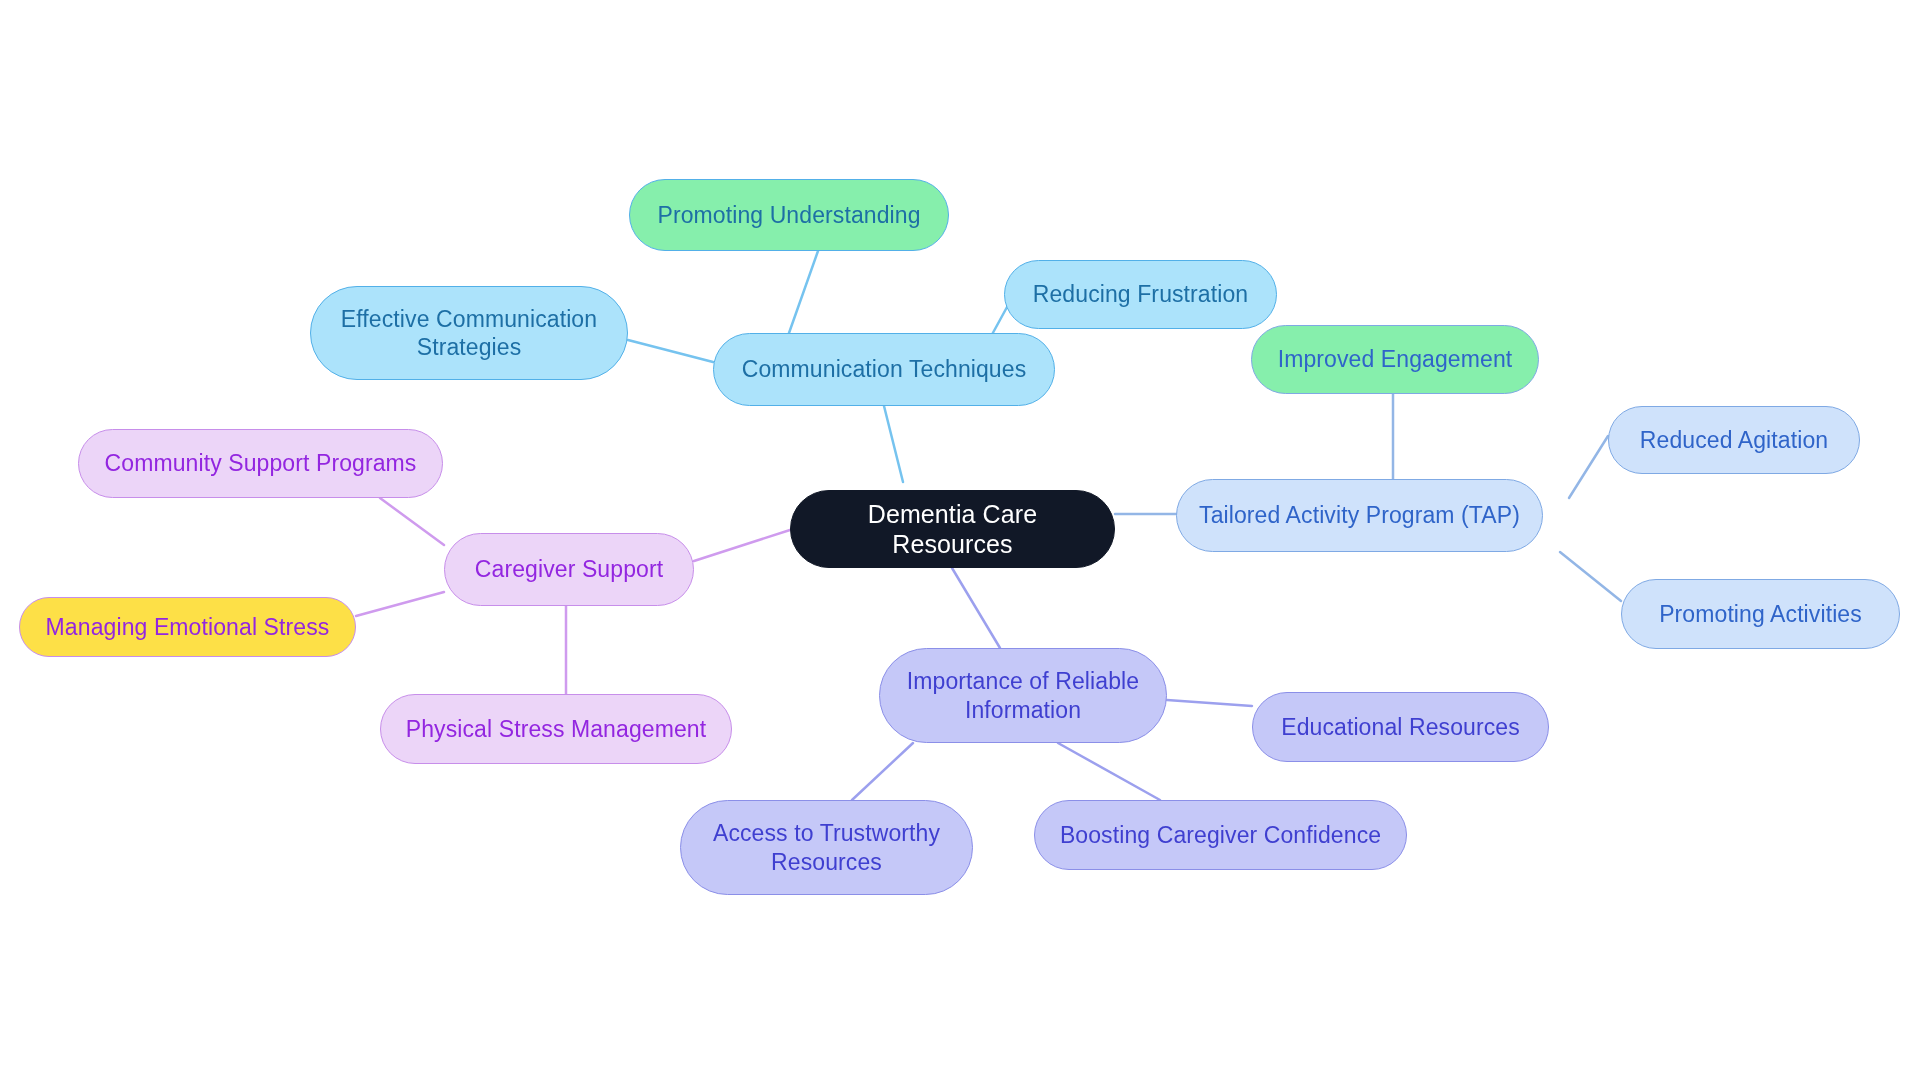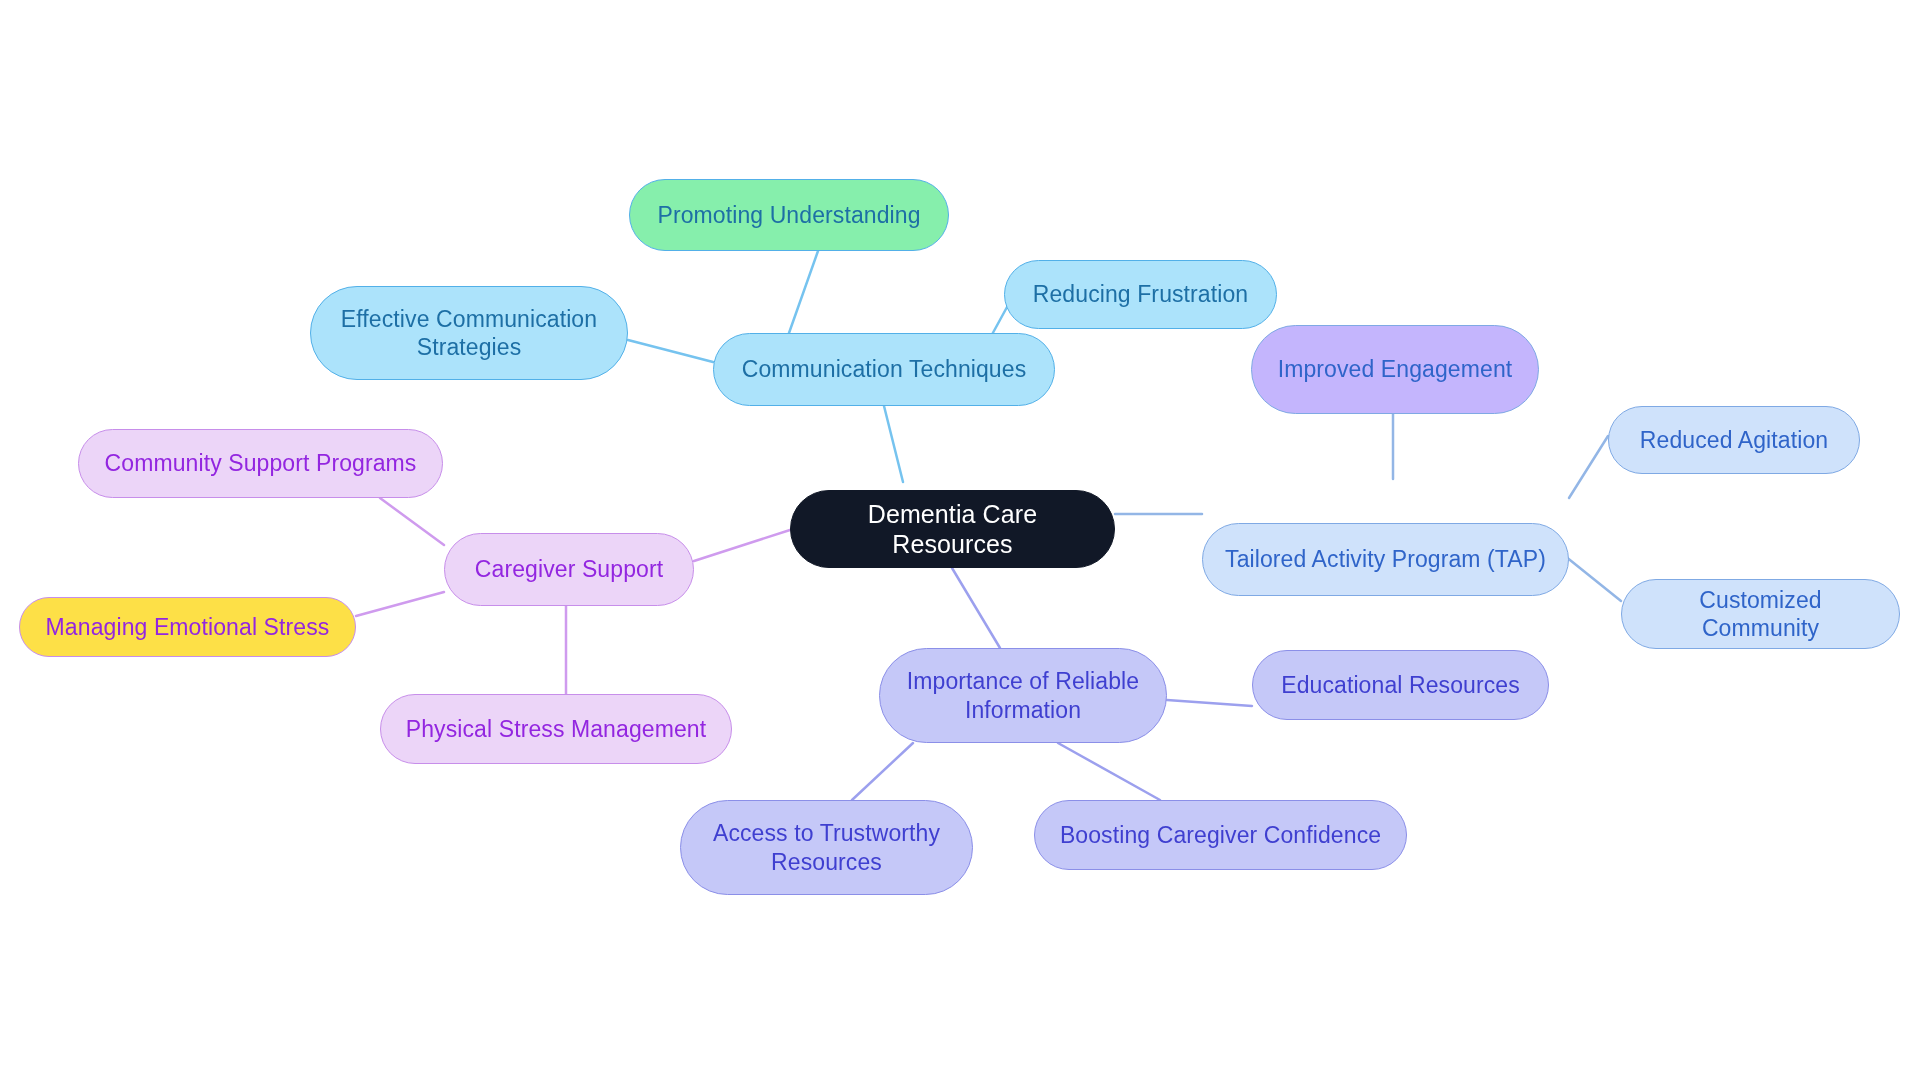--- a/index.html
+++ b/index.html
@@ -74,27 +74,27 @@
       <line x1="444" y1="592" x2="356" y2="616" stroke="#cf9bee" stroke-width="2.5" stroke-linecap="round"></line>
       <line x1="566" y1="606" x2="566" y2="694" stroke="#cf9bee" stroke-width="2.5" stroke-linecap="round"></line>
     </svg>
   <div id="node-layer">
       <div class="node node-root" style="left: 790px; top: 490px; width: 325px; height: 78px; background: rgb(17, 24, 39); border-color: rgb(17, 24, 39); color: rgb(255, 255, 255);">Dementia Care Resources</div>
       <div class="node node-branch" style="left: 713px; top: 333px; width: 342px; height: 73px; background: rgb(172, 227, 251); border-color: rgb(82, 176, 232); color: rgb(29, 111, 165);">Communication Techniques</div>
       <div class="node node-leaf" style="left: 629px; top: 179px; width: 320px; height: 72px; background: #86efac; border-color: rgb(82, 176, 232); color: rgb(29, 111, 165);">Promoting Understanding</div>
       <div class="node node-leaf" style="left: 1004px; top: 218px; width: 273px; height: 69px; background: rgb(172, 227, 251); border-color: rgb(82, 176, 232); color: rgb(29, 111, 165); margin-top: 42px;">Reducing Frustration</div>
       <div class="node node-leaf" style="left: 310px; top: 286px; width: 318px; height: 94px; background: rgb(172, 227, 251); border-color: rgb(82, 176, 232); color: rgb(29, 111, 165);">Effective Communication
 Strategies</div>
-      <div class="node node-branch" style="left: 1202px; top: 479px; width: 367px; height: 73px; background: rgb(207, 226, 251); border-color: rgb(127, 169, 228); color: rgb(47, 100, 201); margin-top: 44px;">Tailored Activity Program (TAP)</div>
-      <div class="node node-leaf" style="left: 1251px; top: 325px; width: 288px; height: 89px; background: #c4b5fd; border-color: rgb(127, 169, 228); color: rgb(47, 100, 201);">Improved Engagement</div>
+      <div class="node node-branch" style="left: 1176px; top: 479px; width: 367px; height: 73px; background: rgb(207, 226, 251); border-color: rgb(127, 169, 228); color: rgb(47, 100, 201);">Tailored Activity Program (TAP)</div>
+      <div class="node node-leaf" style="left: 1251px; top: 325px; width: 288px; height: 69px; background: #86efac; border-color: rgb(127, 169, 228); color: rgb(47, 100, 201);">Improved Engagement</div>
       <div class="node node-leaf" style="left: 1608px; top: 406px; width: 252px; height: 68px; background: rgb(207, 226, 251); border-color: rgb(127, 169, 228); color: rgb(47, 100, 201);">Reduced Agitation</div>
-      <div class="node node-leaf" style="left: 1621px; top: 579px; width: 279px; height: 70px; background: rgb(207, 226, 251); border-color: rgb(127, 169, 228); color: rgb(47, 100, 201);">Customized Community</div>
+      <div class="node node-leaf" style="left: 1621px; top: 579px; width: 279px; height: 70px; background: rgb(207, 226, 251); border-color: rgb(127, 169, 228); color: rgb(47, 100, 201);">Promoting Activities</div>
       <div class="node node-branch" style="left: 879px; top: 648px; width: 288px; height: 95px; background: rgb(197, 200, 248); border-color: rgb(139, 143, 232); color: rgb(63, 63, 208);">Importance of Reliable
 Information</div>
-      <div class="node node-leaf" style="left: 1252px; top: 650px; width: 297px; height: 70px; background: rgb(197, 200, 248); border-color: rgb(139, 143, 232); color: rgb(63, 63, 208); text-align: center;">Educational Resources</div>
+      <div class="node node-leaf" style="left: 1252px; top: 692px; width: 297px; height: 70px; background: rgb(197, 200, 248); border-color: rgb(139, 143, 232); color: rgb(63, 63, 208); text-align: center;">Educational Resources</div>
       <div class="node node-leaf" style="left: 680px; top: 800px; width: 293px; height: 95px; background: rgb(197, 200, 248); border-color: rgb(139, 143, 232); color: rgb(63, 63, 208);">Access to Trustworthy
 Resources</div>
       <div class="node node-leaf" style="left: 1034px; top: 800px; width: 373px; height: 70px; background: rgb(197, 200, 248); border-color: rgb(139, 143, 232); color: rgb(63, 63, 208);">Boosting Caregiver Confidence</div>
       <div class="node node-branch" style="left: 444px; top: 533px; width: 250px; height: 73px; background: rgb(236, 213, 248); border-color: rgb(199, 142, 234); color: rgb(147, 38, 224);">Caregiver Support</div>
       <div class="node node-leaf" style="left: 78px; top: 429px; width: 365px; height: 69px; background: rgb(236, 213, 248); border-color: rgb(199, 142, 234); color: rgb(147, 38, 224);">Community Support Programs</div>
       <div class="node node-leaf" style="left: 19px; top: 597px; width: 337px; height: 60px; background: #fde047; border-color: rgb(199, 142, 234); color: rgb(147, 38, 224);">Managing Emotional Stress</div>
       <div class="node node-leaf" style="left: 380px; top: 694px; width: 352px; height: 70px; background: rgb(236, 213, 248); border-color: rgb(199, 142, 234); color: rgb(147, 38, 224);">Physical Stress Management</div>
     </div>
 </div>
 

